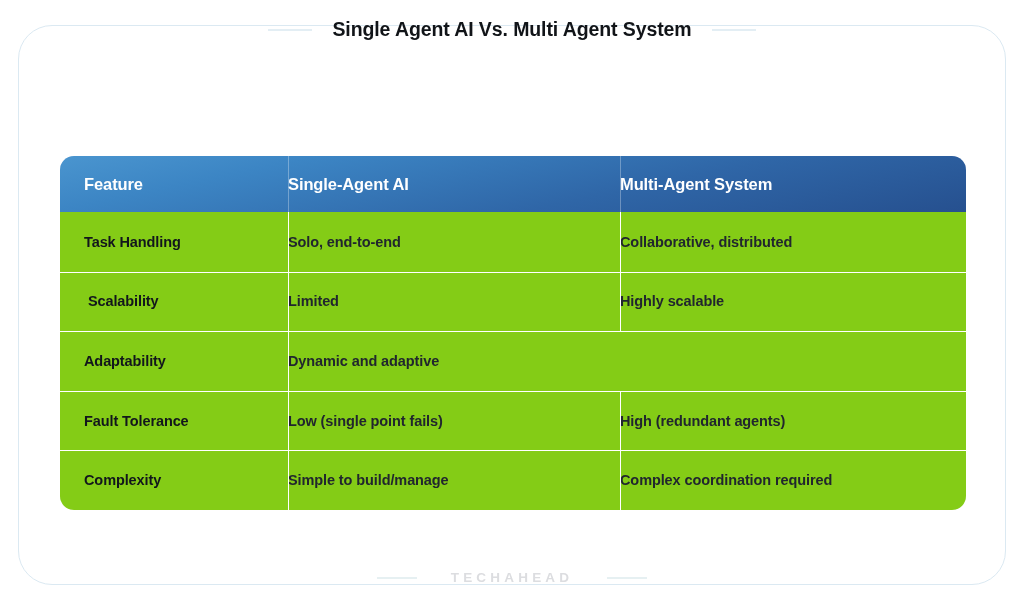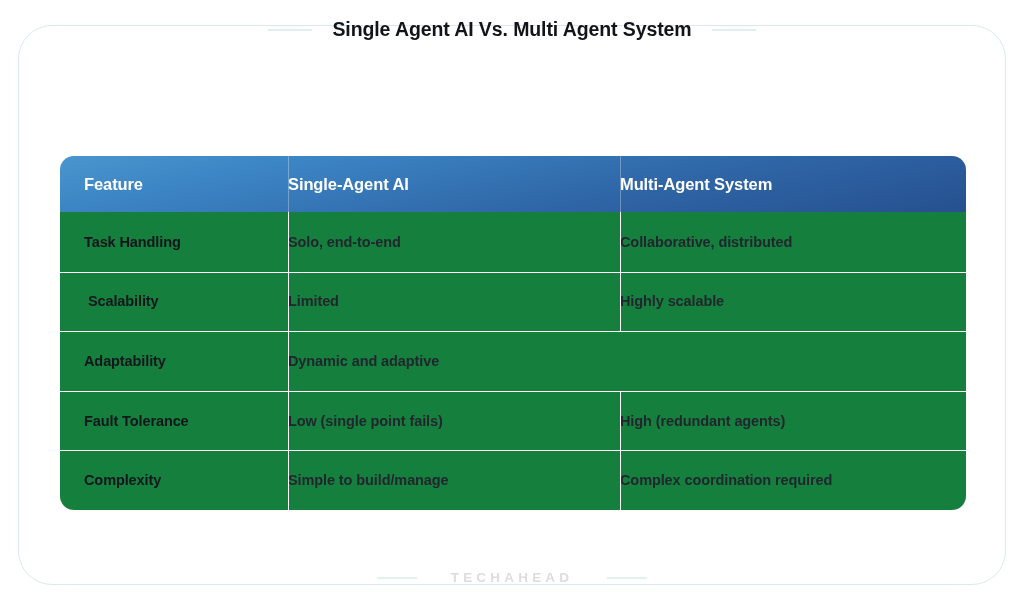--- a/index.html
+++ b/index.html
@@ -89,21 +89,21 @@
     position: absolute;
     left: 0;
     top: 0;
     bottom: 0;
     width: 1px;
     background: rgba(255,255,255,0.30);
   }
   .trow {
     display: flex;
     height: 59.6px;
-    background: #15803d;
+    background: #84cc16;
     position: relative;
   }
   .trow + .trow::after {
     content: "";
     position: absolute;
     left: 0;
     right: 0;
     top: 0;
     height: 1px;
     background: #ffffff;

